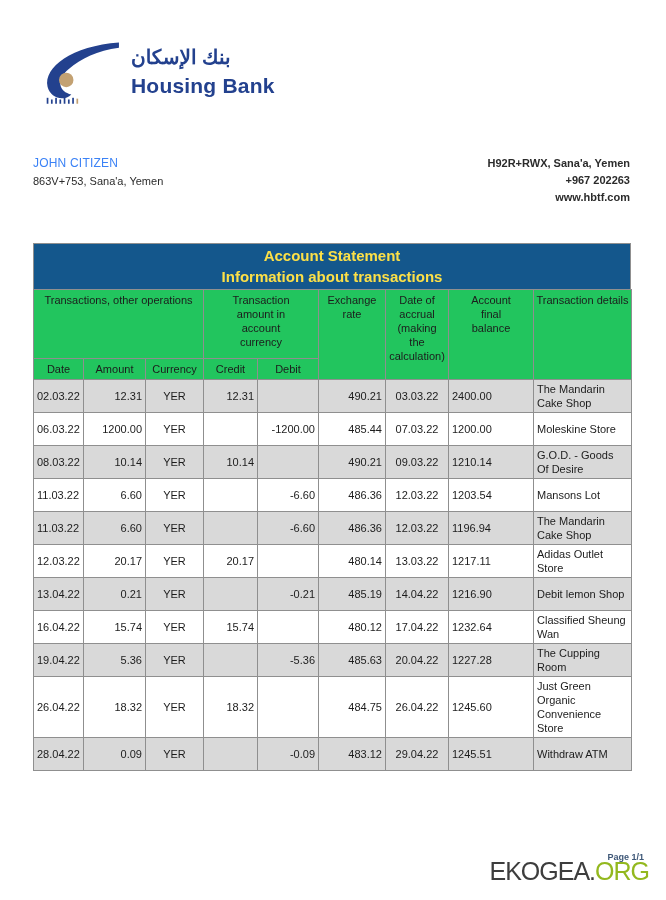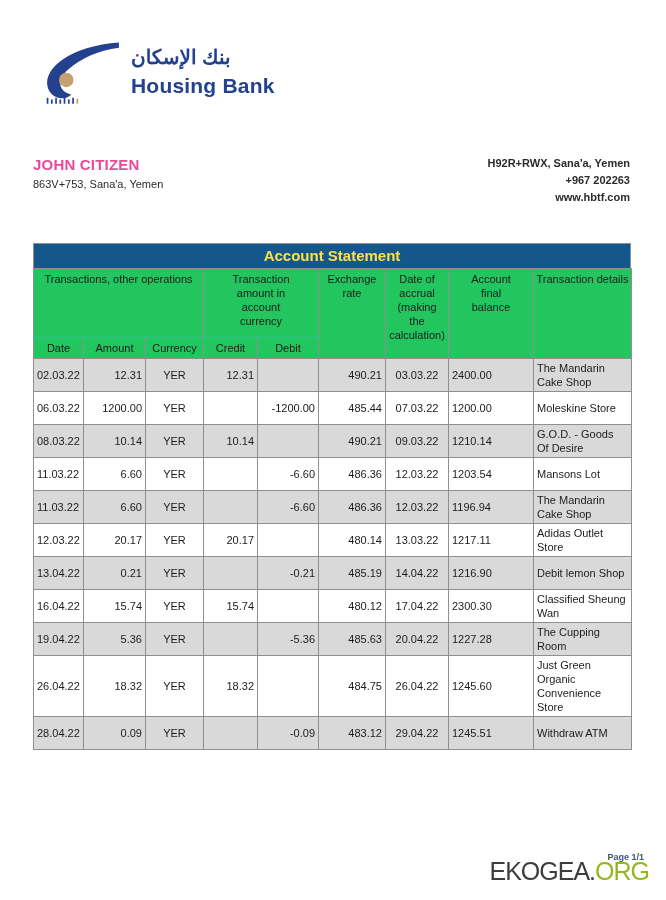--- a/index.html
+++ b/index.html
@@ -23,21 +23,21 @@
     color: #23418e; font-size: 20px; font-weight: bold; text-align: left;
     line-height: 30px; direction: rtl;
   }
   .logo-english {
     color: #23418e; font-size: 21px; font-weight: bold; letter-spacing: 0.2px;
     line-height: 22px; margin-top: 3px;
   }
 
   
   .customer { position: absolute; top: 156px; left: 33px; }
-  .customer-name { font-size: 15px; font-weight: bold; color: #ec4899; letter-spacing: 0.2px; }
+  .customer-name { font-size: 12px; font-weight: normal; color: #3b82f6; letter-spacing: 0.2px; }
   .customer-addr { font-size: 11px; font-weight: normal; color: #2b2b2b; margin-top: 5px; }
   .contact { position: absolute; top: 155px; right: 36px; text-align: right; }
   .contact div { font-size: 11px; font-weight: bold; color: #2b2b2b; line-height: 17px; }
 
   
   .statement { position: absolute; top: 243px; left: 33px; width: 598px; }
   .title-band {
     background: #14578c;
     border: 1px solid #8f8f8f;
     border-bottom: none;
@@ -121,20 +121,21 @@
 
   <div class="contact">
     <div>H92R+RWX, Sana'a, Yemen</div>
     <div>+967 202263</div>
     <div>www.hbtf.com</div>
   </div>
 
   <div class="statement">
     <div class="title-band">
       <div>Account Statement</div>
+      <div>Information about transactions</div>
     </div>
 
     <table class="stmt">
       <colgroup>
         <col style="width:50px">
           <col style="width:62px">
           <col style="width:58px">
         <col style="width:54px">
           <col style="width:61px">
           <col style="width:67px">
@@ -238,21 +239,21 @@
         <td class="c-details">Debit lemon Shop</td>
       </tr>
           <tr>
         <td class="c-date">16.04.22</td>
         <td class="c-amount">15.74</td>
         <td class="c-curr">YER</td>
         <td class="c-credit">15.74</td>
         <td class="c-debit"></td>
         <td class="c-rate">480.12</td>
         <td class="c-accrual">17.04.22</td>
-        <td class="c-balance">2300.30</td>
+        <td class="c-balance">1232.64</td>
         <td class="c-details">Classified Sheung Wan</td>
       </tr>
           <tr class="alt">
         <td class="c-date">19.04.22</td>
         <td class="c-amount">5.36</td>
         <td class="c-curr">YER</td>
         <td class="c-credit"></td>
         <td class="c-debit">-5.36</td>
         <td class="c-rate">485.63</td>
         <td class="c-accrual">20.04.22</td>

